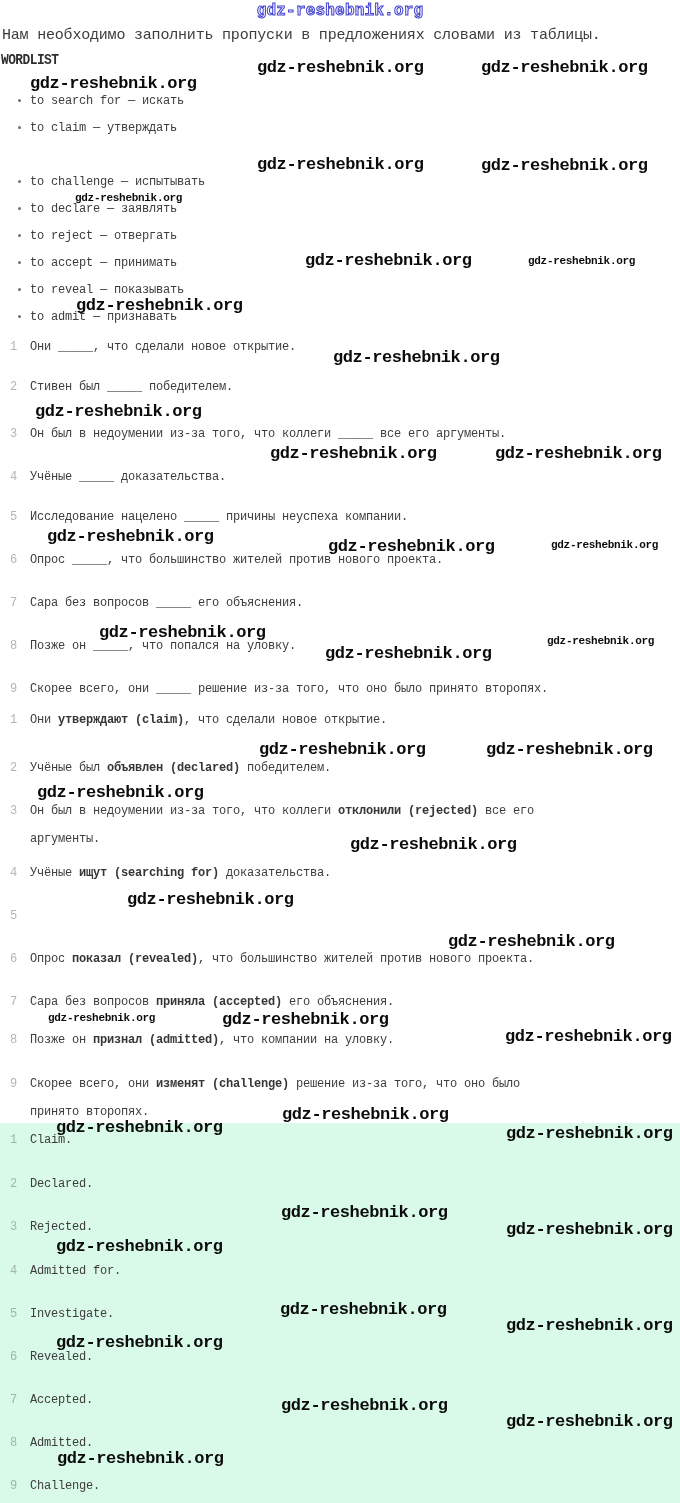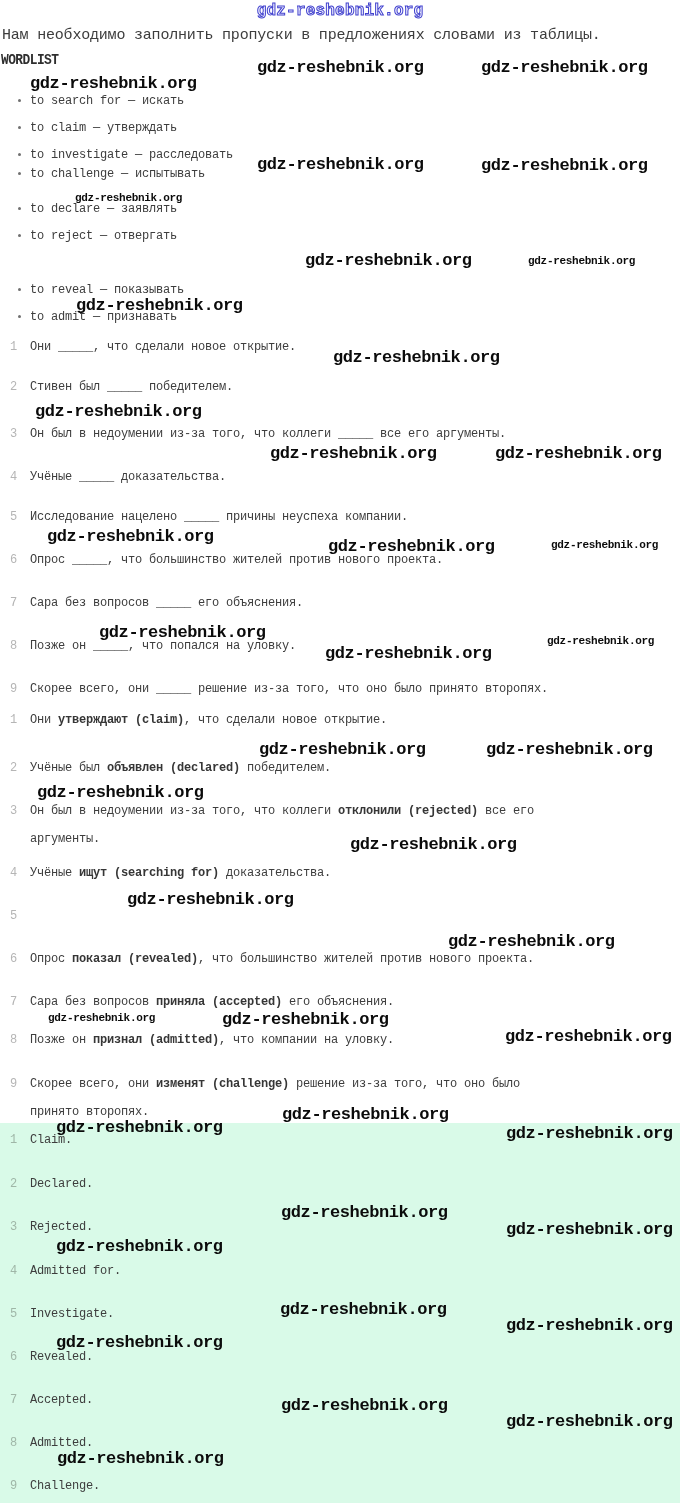--- a/index.html
+++ b/index.html
@@ -40,35 +40,35 @@
   <div class="wl-title">WORDLIST</div>
 
   <div class="row" style="top:91px">
       <span class="bullet"></span>
       <span class="t">to search for — искать</span>
     </div>
   <div class="row" style="top:118px">
       <span class="bullet"></span>
       <span class="t">to claim — утверждать</span>
     </div>
-  <div class="row" style="top:145px">
-      <span class="bullet"></span>
-      <span class="t">to investigate — расследовать</span>
-    </div>
-  <div class="row" style="top:164px">
+  <div class="row" style="top:172px">
       <span class="bullet"></span>
       <span class="t">to challenge — испытывать</span>
     </div>
   <div class="row" style="top:199px">
       <span class="bullet"></span>
       <span class="t">to declare — заявлять</span>
     </div>
   <div class="row" style="top:226px">
       <span class="bullet"></span>
       <span class="t">to reject — отвергать</span>
+    </div>
+  <div class="row" style="top:253px">
+      <span class="bullet"></span>
+      <span class="t">to accept — принимать</span>
     </div>
   <div class="row" style="top:280px">
       <span class="bullet"></span>
       <span class="t">to reveal — показывать</span>
     </div>
   <div class="row" style="top:307px">
       <span class="bullet"></span>
       <span class="t">to admit — признавать</span>
     </div>
 

